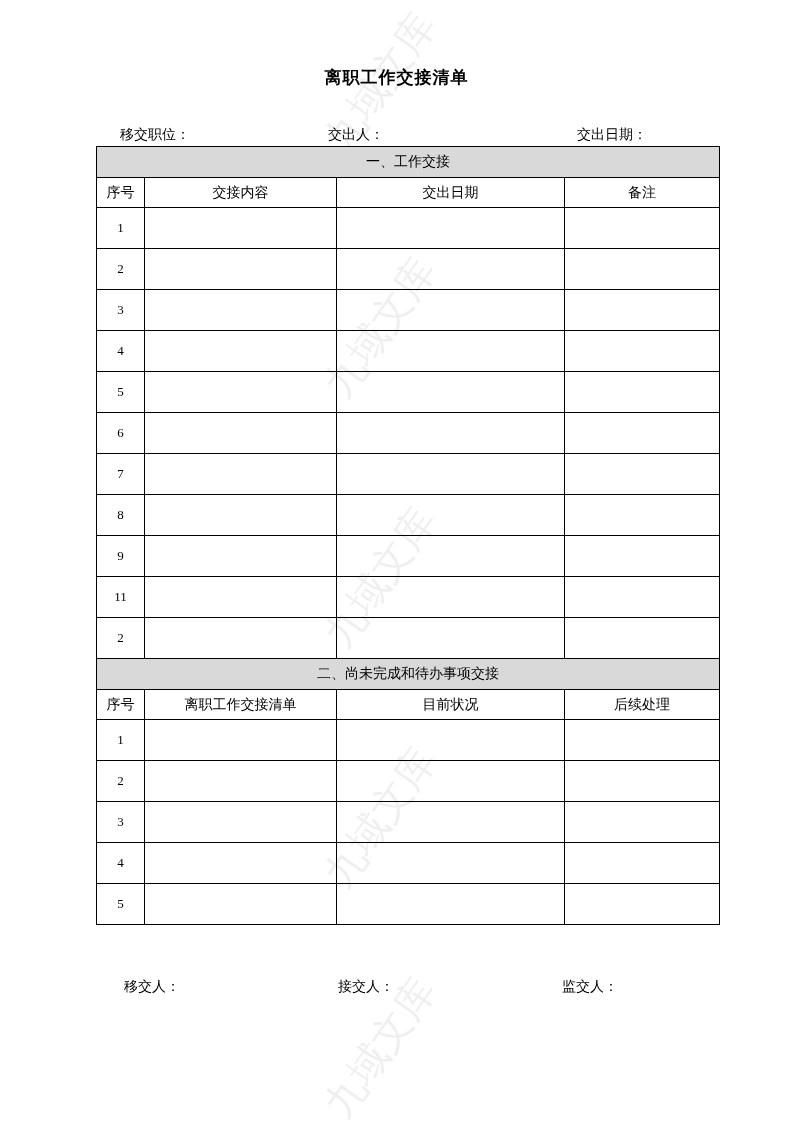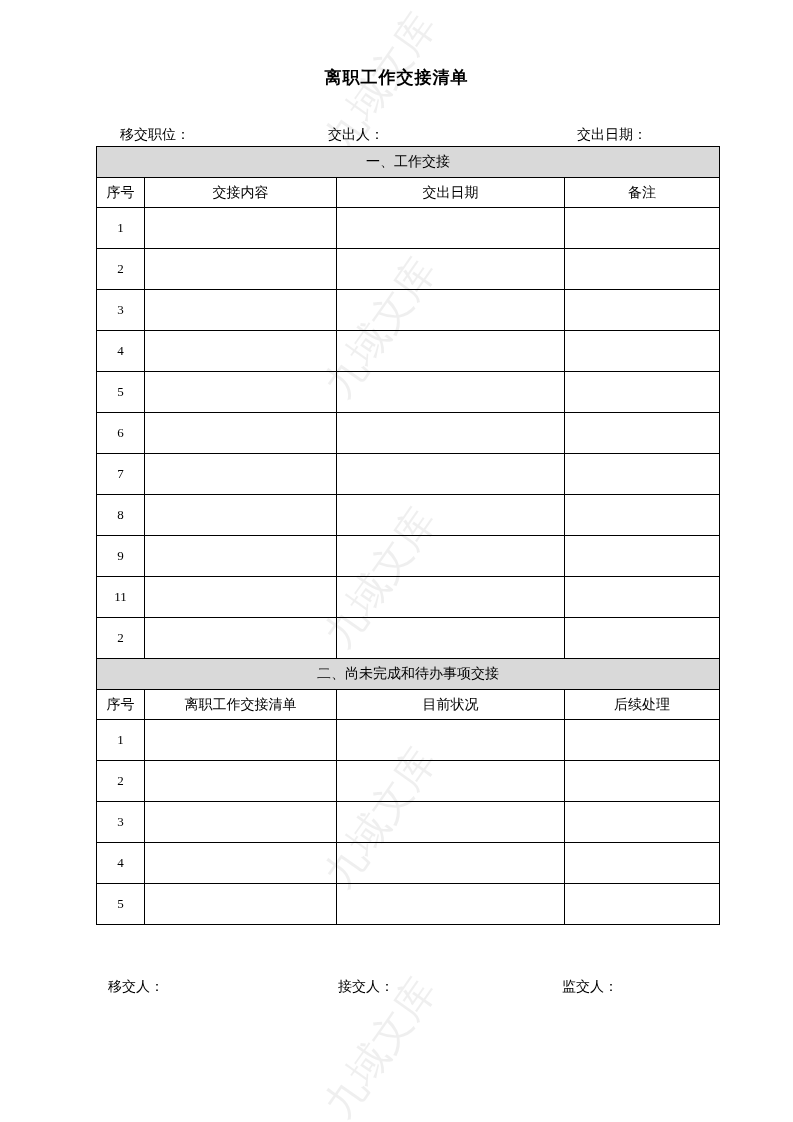--- a/index.html
+++ b/index.html
@@ -155,15 +155,15 @@
       </tr>
       <tr class="row2">
         <td class="num">5</td>
         <td></td>
         <td></td>
         <td></td>
       </tr>
     </tbody>
 </table>
 
-<div class="footer" style="left:108px;">移交人：</div>
+<div class="footer" style="left:124px;">移交人：</div>
 <div class="footer" style="left:338px;">接交人：</div>
 <div class="footer" style="left:562px;">监交人：</div>
 
 </body></html>

